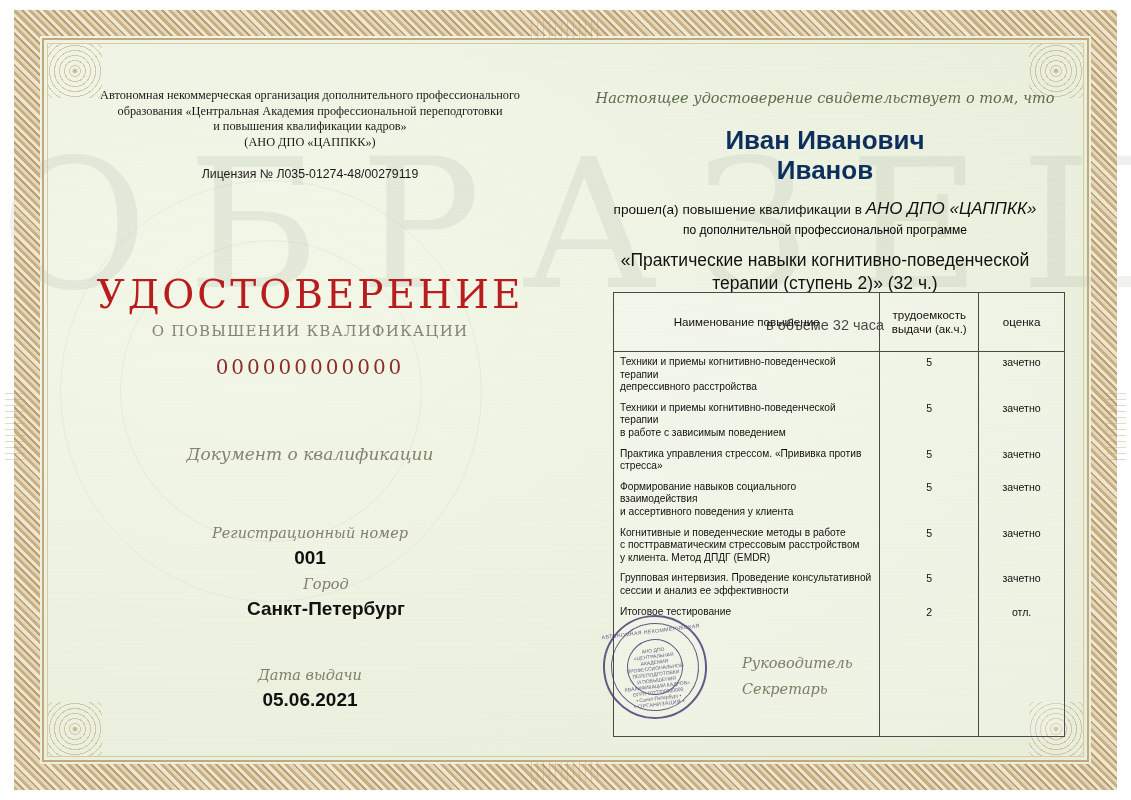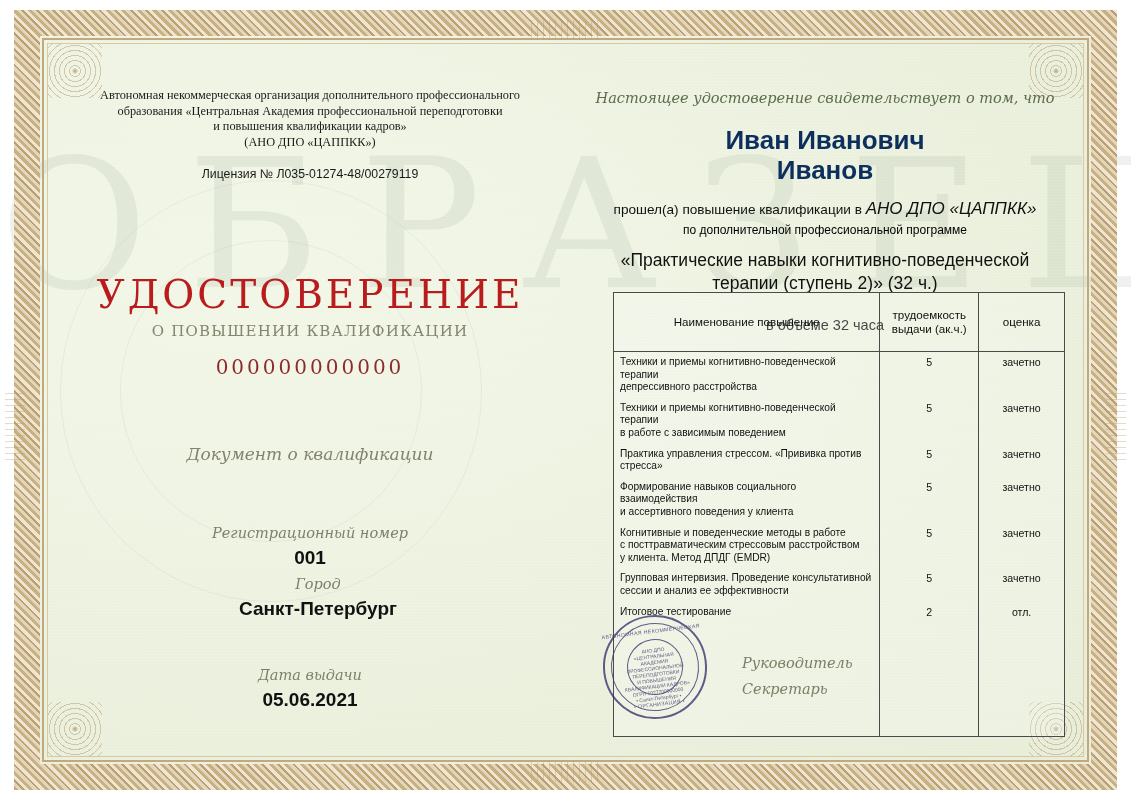--- a/index.html
+++ b/index.html
@@ -180,21 +180,21 @@
     text-align: center;
   }
   .field-value {
     font-size: 19px;
     font-weight: bold;
     color: #111;
     text-align: center;
     margin-top: 6px;
   }
   .reg-block { position: absolute; left: 60px; top: 525px; width: 500px; }
-  .city-block { position: absolute; left: 68px; top: 576px; width: 500px; }
+  .city-block { position: absolute; left: 76px; top: 576px; width: 500px; }
   .date-block { position: absolute; left: 60px; top: 667px; width: 500px; }
 
   
   .right-col {
     position: absolute;
     left: 585px; top: 90px;
     width: 480px;
     text-align: center;
   }
   .cert-states {

